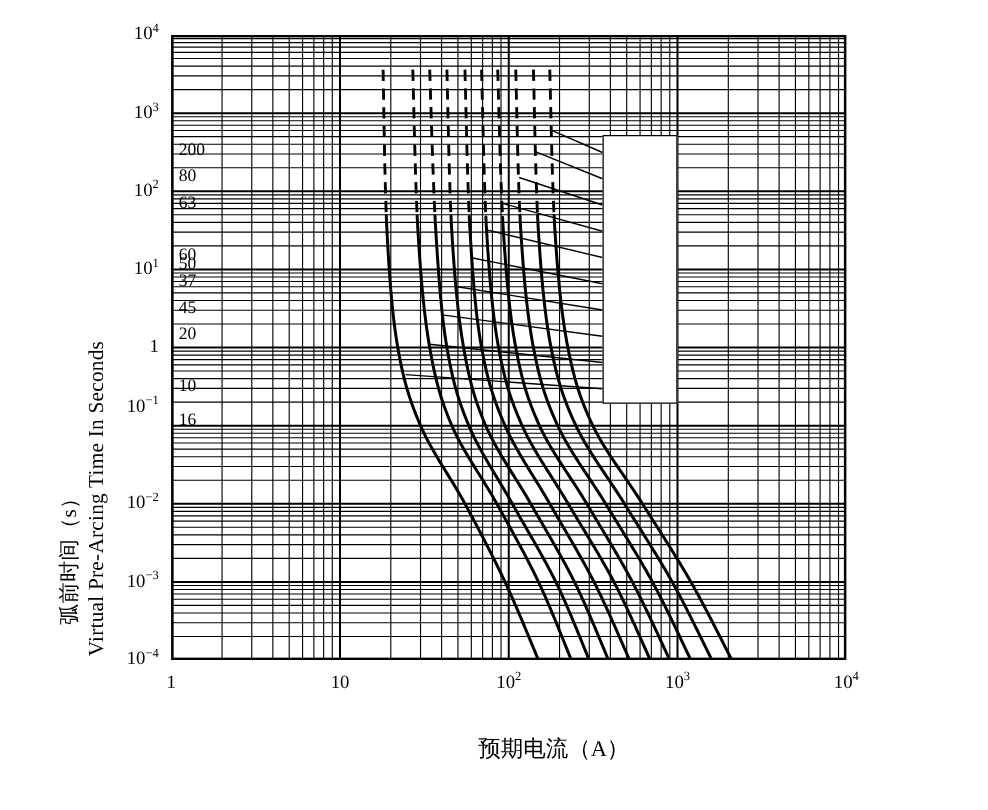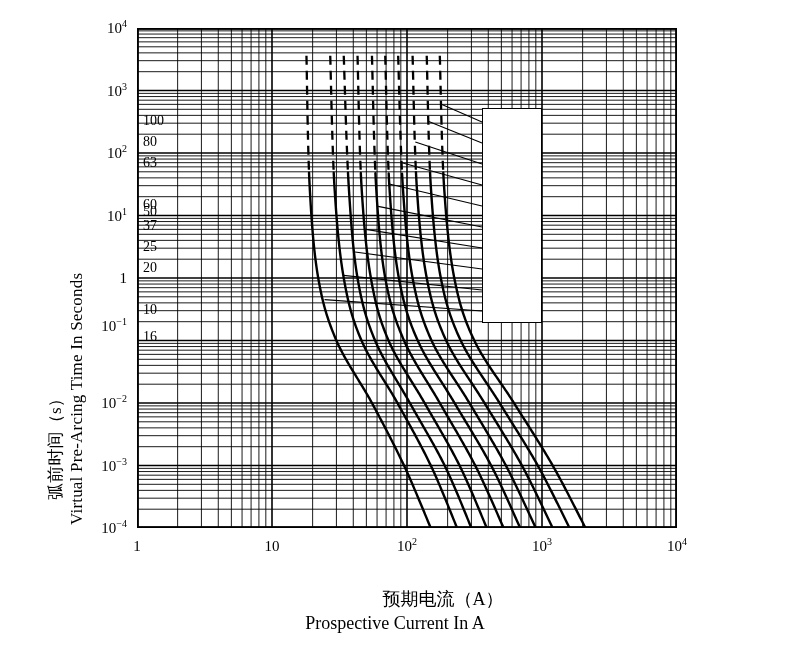--- a/index.html
+++ b/index.html
@@ -108,21 +108,20 @@
 <body>
 
 <div id="chart-root">
 
   <div class="ylabel-wrap">
     <div class="ylabel cn">弧前时间（s）</div>
     <div class="ylabel en">Virtual Pre-Arcing Time In Seconds</div>
   </div>
 
   <div class="xlabel cn">预期电流（A）</div>
-  <div class="xlabel en">Prospective Current In A</div>
 
   <div id="plot">
     <svg id="plot-svg" width="540" height="500" viewBox="0 0 540 500" style="position:absolute;left:0;top:0;display:block;">
         <g>
           <line x1="0.00" y1="0" x2="0.00" y2="500" stroke="#000000" stroke-width="1.6"></line>
           <line x1="40.64" y1="0" x2="40.64" y2="500" stroke="#000000" stroke-width="0.9"></line>
           <line x1="64.41" y1="0" x2="64.41" y2="500" stroke="#000000" stroke-width="0.9"></line>
           <line x1="81.28" y1="0" x2="81.28" y2="500" stroke="#000000" stroke-width="0.9"></line>
           <line x1="94.36" y1="0" x2="94.36" y2="500" stroke="#000000" stroke-width="0.9"></line>
           <line x1="105.05" y1="0" x2="105.05" y2="500" stroke="#000000" stroke-width="0.9"></line>
@@ -278,26 +277,26 @@
         <div class="tick ytick" style="left: -62px; width: 52px; top: 62.5px;">10<sup>3</sup></div>
         <div class="tick ytick" style="left: -62px; width: 52px; top: 0px;">10<sup>4</sup></div>
         <div class="tick xtick" style="left: 0px; top: 510px;">1</div>
         <div class="tick xtick" style="left: 135px; top: 510px;">10</div>
         <div class="tick xtick" style="left: 270px; top: 510px;">10<sup>2</sup></div>
         <div class="tick xtick" style="left: 405px; top: 510px;">10<sup>3</sup></div>
         <div class="tick xtick" style="left: 540px; top: 510px;">10<sup>4</sup></div>
       </div>
     <div id="legend-layer">
         <div class="legend-box" style="left: 345px; top: 80px; width: 60px; height: 215px;"></div>
-        <div class="legend-item" style="top: 86px;">100</div>
+        <div class="legend-item" style="top: 86px;">200</div>
         <div class="legend-item" style="top: 107px;">80</div>
         <div class="legend-item" style="top: 128px;">63</div>
         <div class="legend-item" style="top: 149px; margin-top: 28px;">50</div>
         <div class="legend-item" style="top: 170px;">60</div>
         <div class="legend-item" style="top: 191px;">37</div>
-        <div class="legend-item" style="top: 212px;">25</div>
+        <div class="legend-item" style="top: 212px;">45</div>
         <div class="legend-item" style="top: 233px;">20</div>
         <div class="legend-item" style="top: 254px; margin-top: 48px;">16</div>
         <div class="legend-item" style="top: 275px;">10</div>
       </div>
   </div>
 
 </div>
 
 </body></html>

